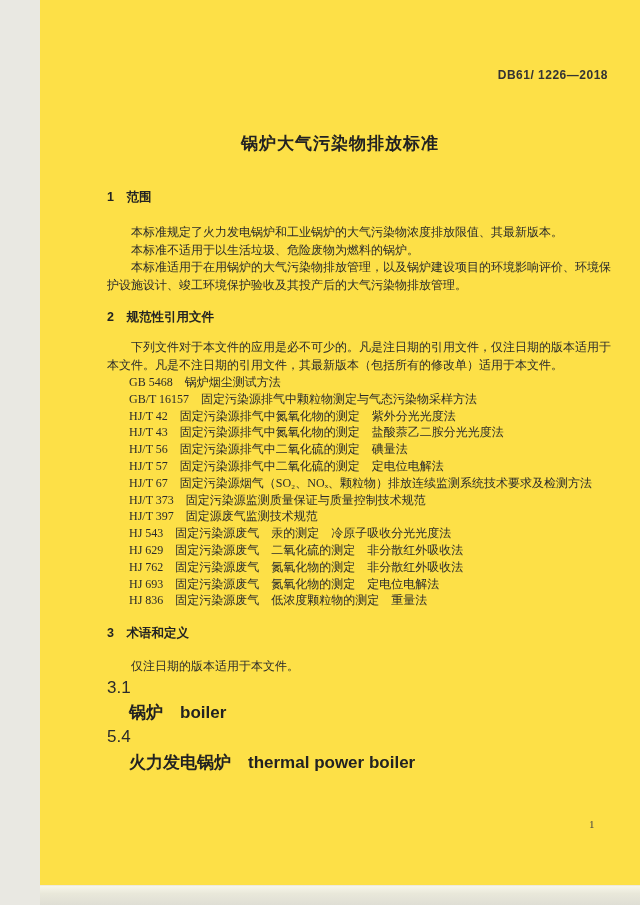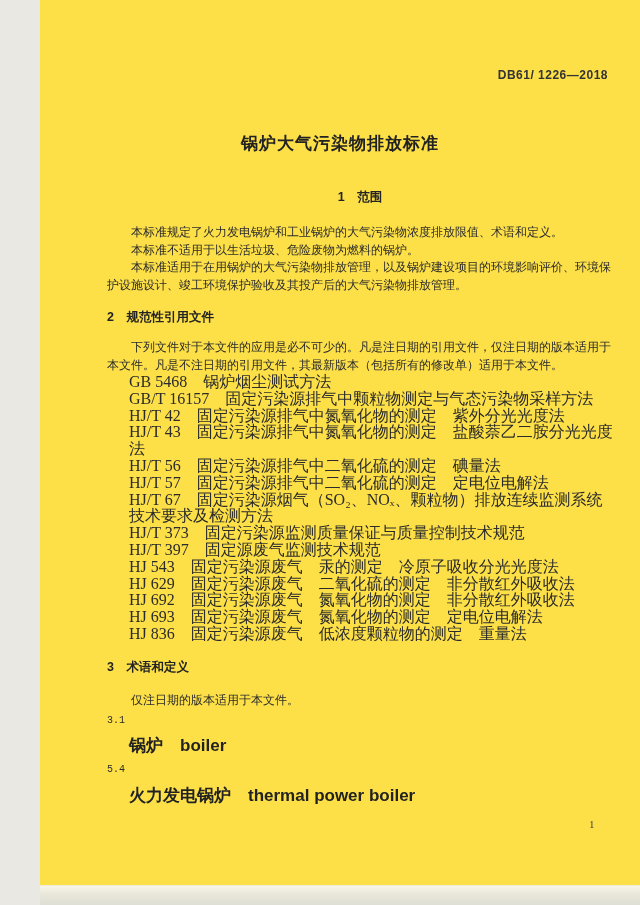--- a/index.html
+++ b/index.html
@@ -41,45 +41,45 @@
     color: #222;
   }
   .sec-heading {
     font-family: "Liberation Sans", "DejaVu Sans", sans-serif;
     font-weight: bold;
     font-size: 12.5px;
     line-height: 16px;
     height: 16px;
     color: #232323;
   }
-  #sec1-heading { margin-top: 33px; text-align: center; }
+  #sec1-heading { margin-top: 33px; }
   #sec2-heading { margin-top: 15px; }
   #sec3-heading { margin-top: 16px; }
   .para {
     margin: 0;
     font-size: 12px;
     line-height: 17.5px;
     text-indent: 24px;
     color: #2b2b2b;
   }
   .scope-block { margin-top: 19px; }
   .refs-intro { margin-top: 14px; }
   .refs {
     list-style: none;
     margin: 0;
     padding: 0 0 0 22px;
-    font-size: 16px;
+    font-size: 12px;
     line-height: 16.8px;
     font-family: Liberation Serif, serif;
   }
   .terms-intro { margin-top: 17px; }
   .term-no {
     margin-top: 4px;
-    font-family: Liberation Mono, monospace;
-    font-size: 10px;
+    font-family: Liberation Sans, sans-serif;
+    font-size: 17px;
     line-height: 15px;
     color: #2b2b2b;
   }
   .term-no.second { margin-top: 9px; }
   .term-name {
     margin: 10px 0 0 22px;
     font-family: "Liberation Sans", "DejaVu Sans", sans-serif;
     font-weight: bold;
     font-size: 17px;
     line-height: 15px;
@@ -113,40 +113,40 @@
 
 <div class="scan">
   <div class="content">
 
     <div class="doc-code">DB61/ 1226—2018</div>
 
     <div class="title">锅炉大气污染物排放标准</div>
 
     <div class="sec-heading" id="sec1-heading">1　范围</div>
     <div class="scope-block">
-      <p class="para">本标准规定了火力发电锅炉和工业锅炉的大气污染物浓度排放限值、术语和定义。</p>
+      <p class="para">本标准规定了火力发电锅炉和工业锅炉的大气污染物浓度排放限值、其最新版本。</p>
       <p class="para">本标准不适用于以生活垃圾、危险废物为燃料的锅炉。</p>
       <p class="para">本标准适用于在用锅炉的大气污染物排放管理，以及锅炉建设项目的环境影响评价、环境保护设施设计、竣工环境保护验收及其投产后的大气污染物排放管理。</p>
     </div>
 
     <div class="sec-heading" id="sec2-heading">2　规范性引用文件</div>
     <p class="para refs-intro">下列文件对于本文件的应用是必不可少的。凡是注日期的引用文件，仅注日期的版本适用于本文件。凡是不注日期的引用文件，其最新版本（包括所有的修改单）适用于本文件。</p>
     <ul class="refs">
       <li>GB 5468　锅炉烟尘测试方法</li>
       <li>GB/T 16157　固定污染源排气中颗粒物测定与气态污染物采样方法</li>
       <li>HJ/T 42　固定污染源排气中氮氧化物的测定　紫外分光光度法</li>
       <li>HJ/T 43　固定污染源排气中氮氧化物的测定　盐酸萘乙二胺分光光度法</li>
       <li>HJ/T 56　固定污染源排气中二氧化硫的测定　碘量法</li>
       <li>HJ/T 57　固定污染源排气中二氧化硫的测定　定电位电解法</li>
       <li>HJ/T 67　固定污染源烟气（SO₂、NOₓ、颗粒物）排放连续监测系统技术要求及检测方法</li>
       <li>HJ/T 373　固定污染源监测质量保证与质量控制技术规范</li>
       <li>HJ/T 397　固定源废气监测技术规范</li>
       <li>HJ 543　固定污染源废气　汞的测定　冷原子吸收分光光度法</li>
       <li>HJ 629　固定污染源废气　二氧化硫的测定　非分散红外吸收法</li>
-      <li>HJ 692　固定污染源废气　氮氧化物的测定　非分散红外吸收法</li>
+      <li>HJ 762　固定污染源废气　氮氧化物的测定　非分散红外吸收法</li>
       <li>HJ 693　固定污染源废气　氮氧化物的测定　定电位电解法</li>
       <li>HJ 836　固定污染源废气　低浓度颗粒物的测定　重量法</li>
     </ul>
 
     <div class="sec-heading" id="sec3-heading">3　术语和定义</div>
     <p class="para terms-intro">仅注日期的版本适用于本文件。</p>
 
     <div class="term-no">3.1</div>
     <div class="term-name">锅炉　boiler</div>
 

